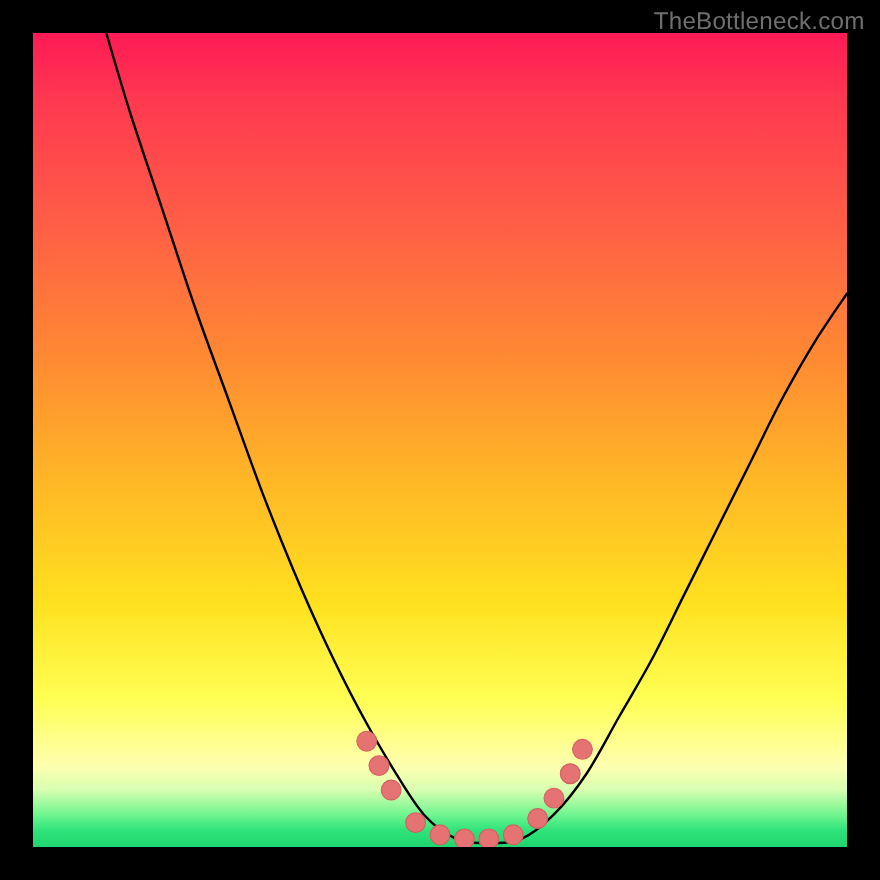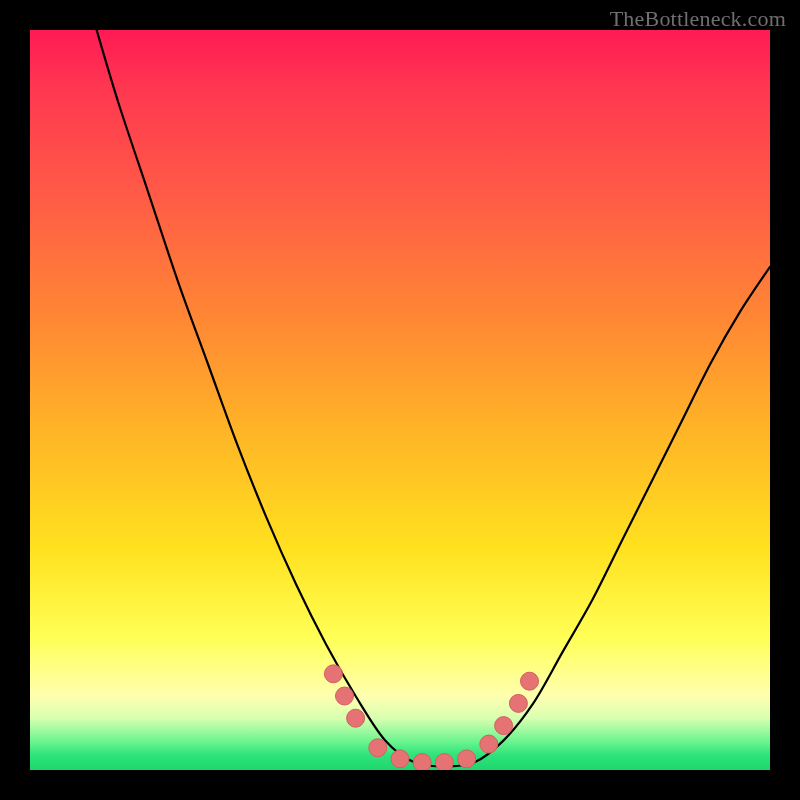--- a/index.html
+++ b/index.html
@@ -8,21 +8,20 @@
     width: 800px;
     height: 800px;
     background: #000;
     overflow: hidden;
     font-family: Arial, Helvetica, sans-serif;
   }
   .frame {
     position: absolute;
     inset: 0;
     background: #000;
-    font-family: Liberation Serif, serif;
   }
   .plot-area {
     position: absolute;
     left: 30px;
     top: 30px;
     width: 740px;
     height: 740px;
     overflow: hidden;
   }
   .gradient {

